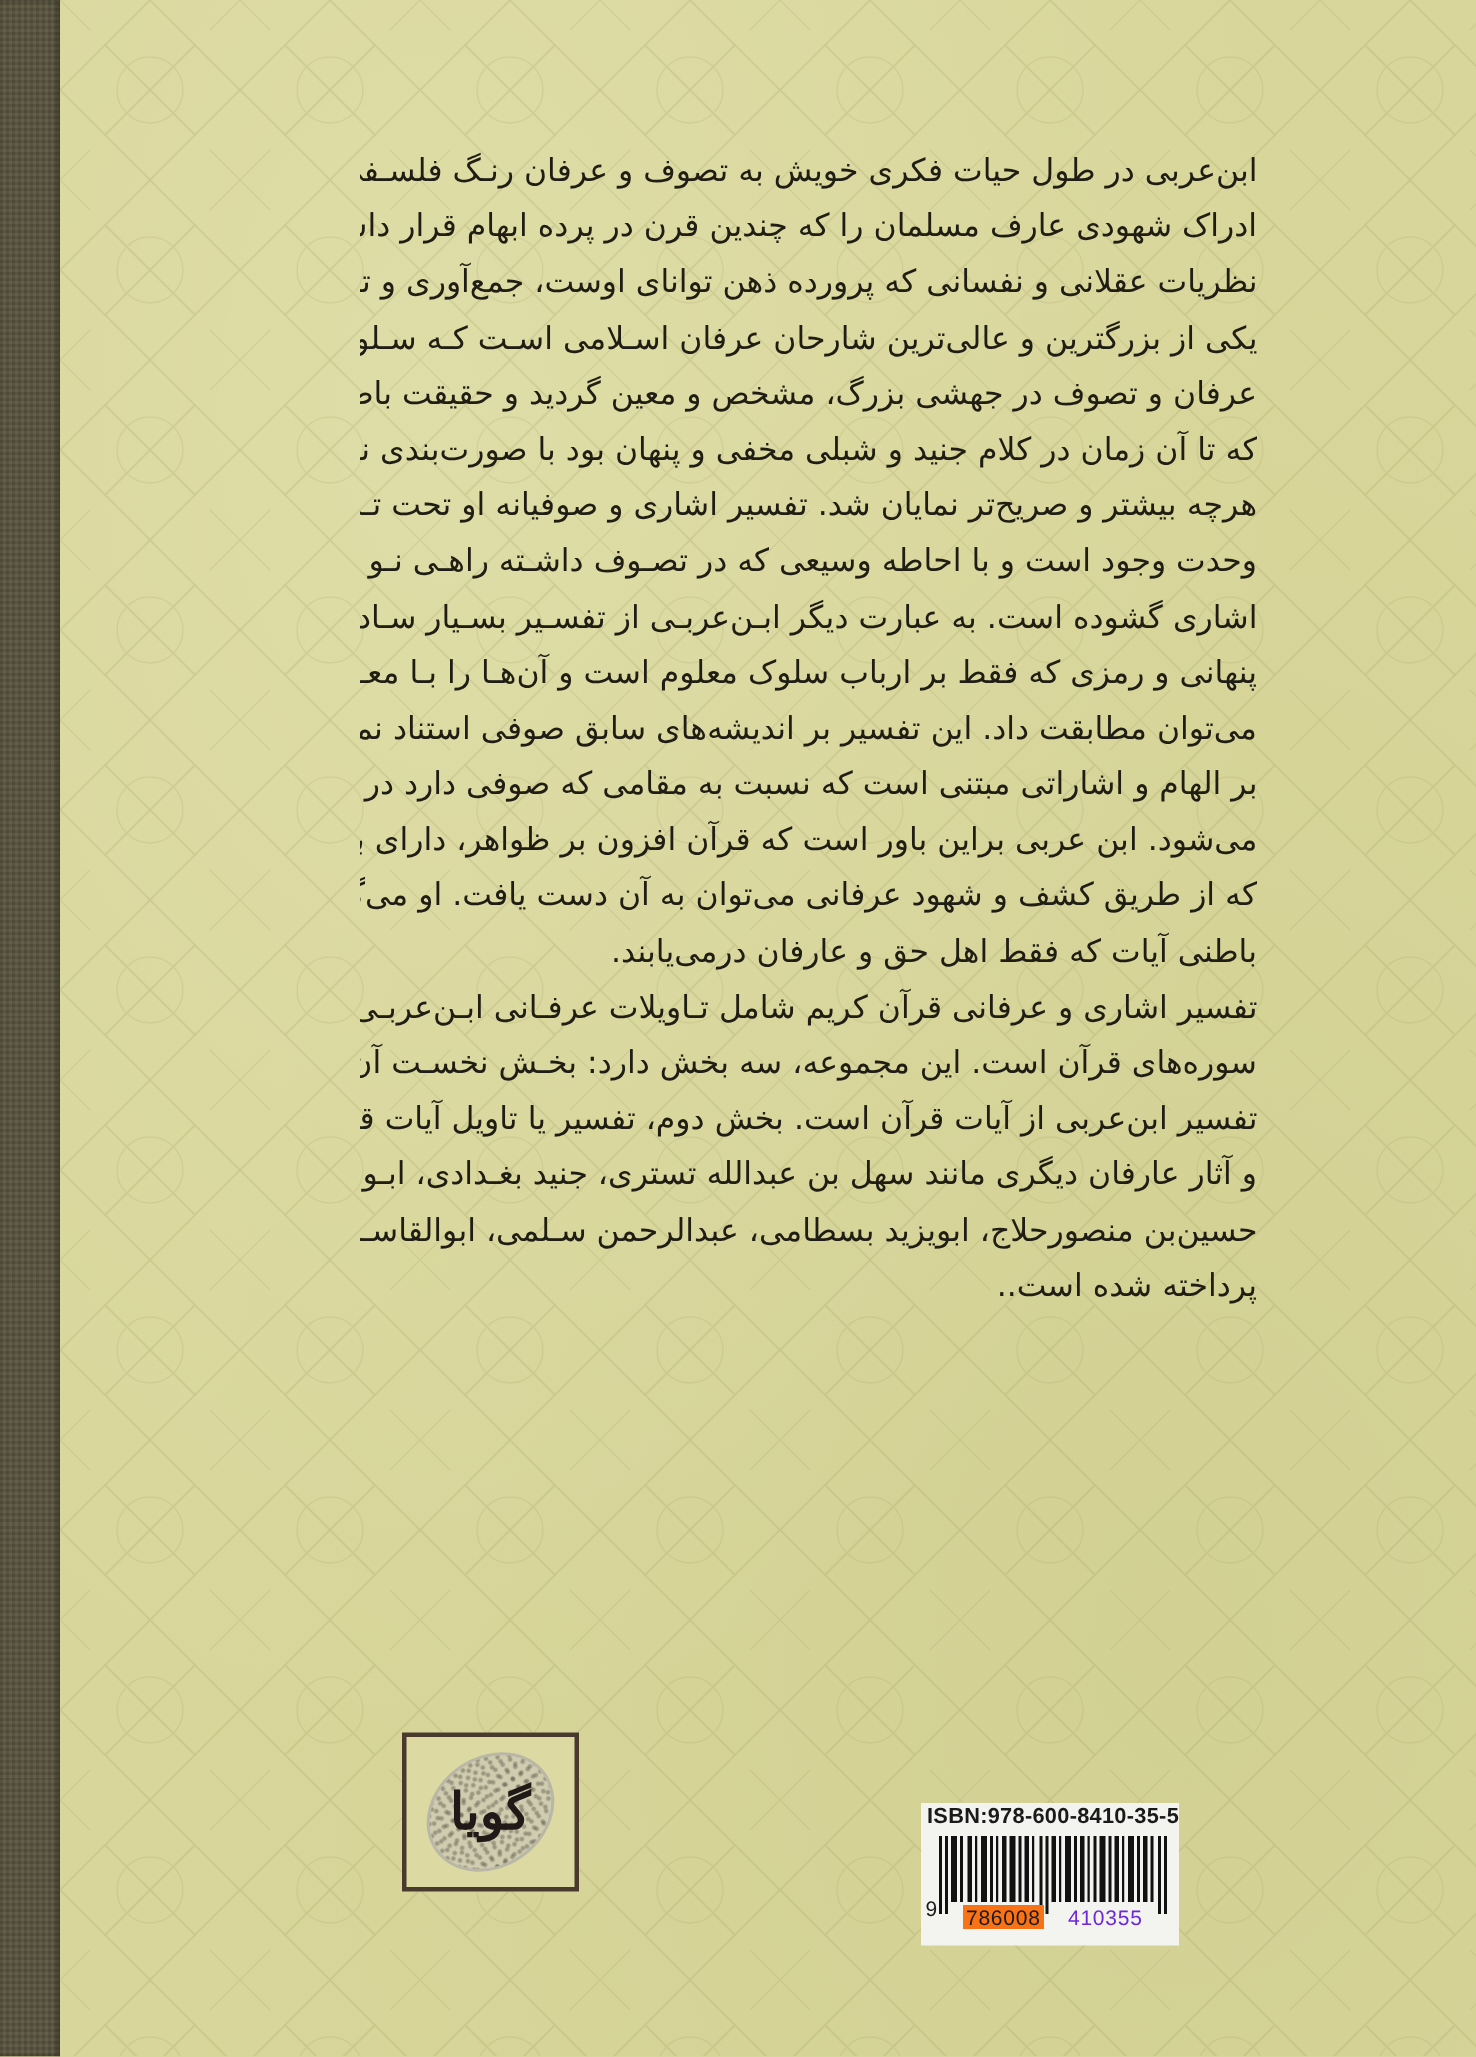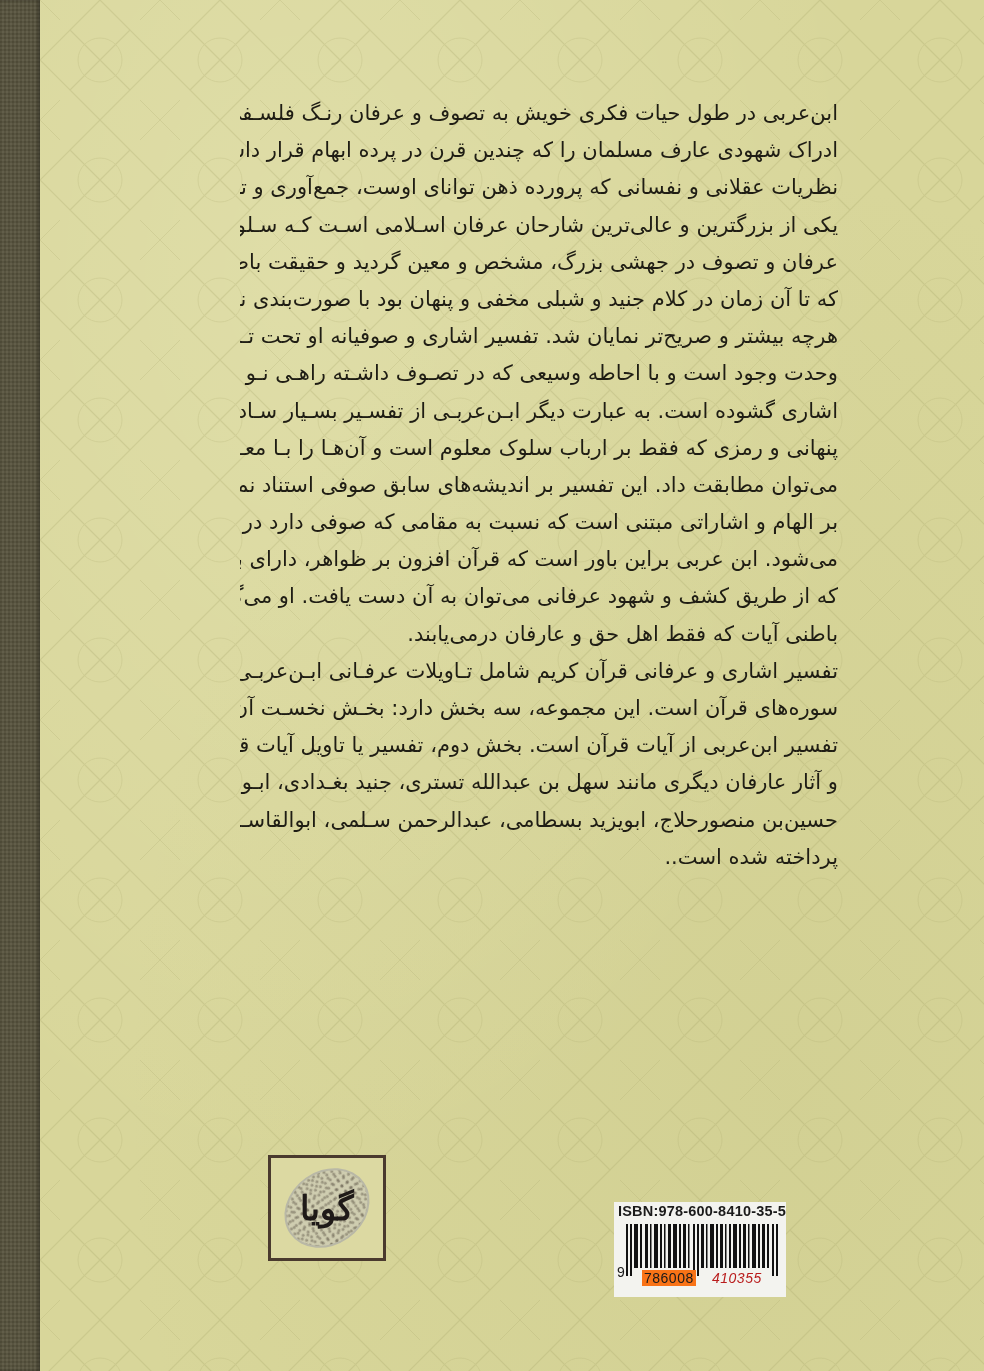--- a/index.html
+++ b/index.html
@@ -144,25 +144,24 @@
       background: #f97316;
       padding: 0 2px;
       letter-spacing: 0.5px;
     }
     .barcode-group2 {
       position: absolute;
       left: 96px;
       top: 68px;
       font-family: "Liberation Sans", sans-serif;
       font-size: 14px;
-      color: #b91c1c;
+      color: #6d28d9;
       background: #f3f3ef;
       padding: 0 2px;
       letter-spacing: 0.5px;
-      font-style: italic;
     }
   </style>
 </head>
 <body>
 
 <div class="cover">
   <svg class="pattern" width="944" height="1371" viewBox="0 0 944 1371" xmlns="http://www.w3.org/2000/svg">
     <defs>
       <pattern id="geo" width="120" height="120" patternUnits="userSpaceOnUse">
         <path d="M0 60 L30 30 L60 60 L30 90 Z M60 0 L90 30 L60 60 L30 30 Z M60 60 L90 30 L120 60 L90 90 Z M60 60 L90 90 L60 120 L30 90 Z" fill="none" stroke="#9c9a5e" stroke-width="1.2"></path>

